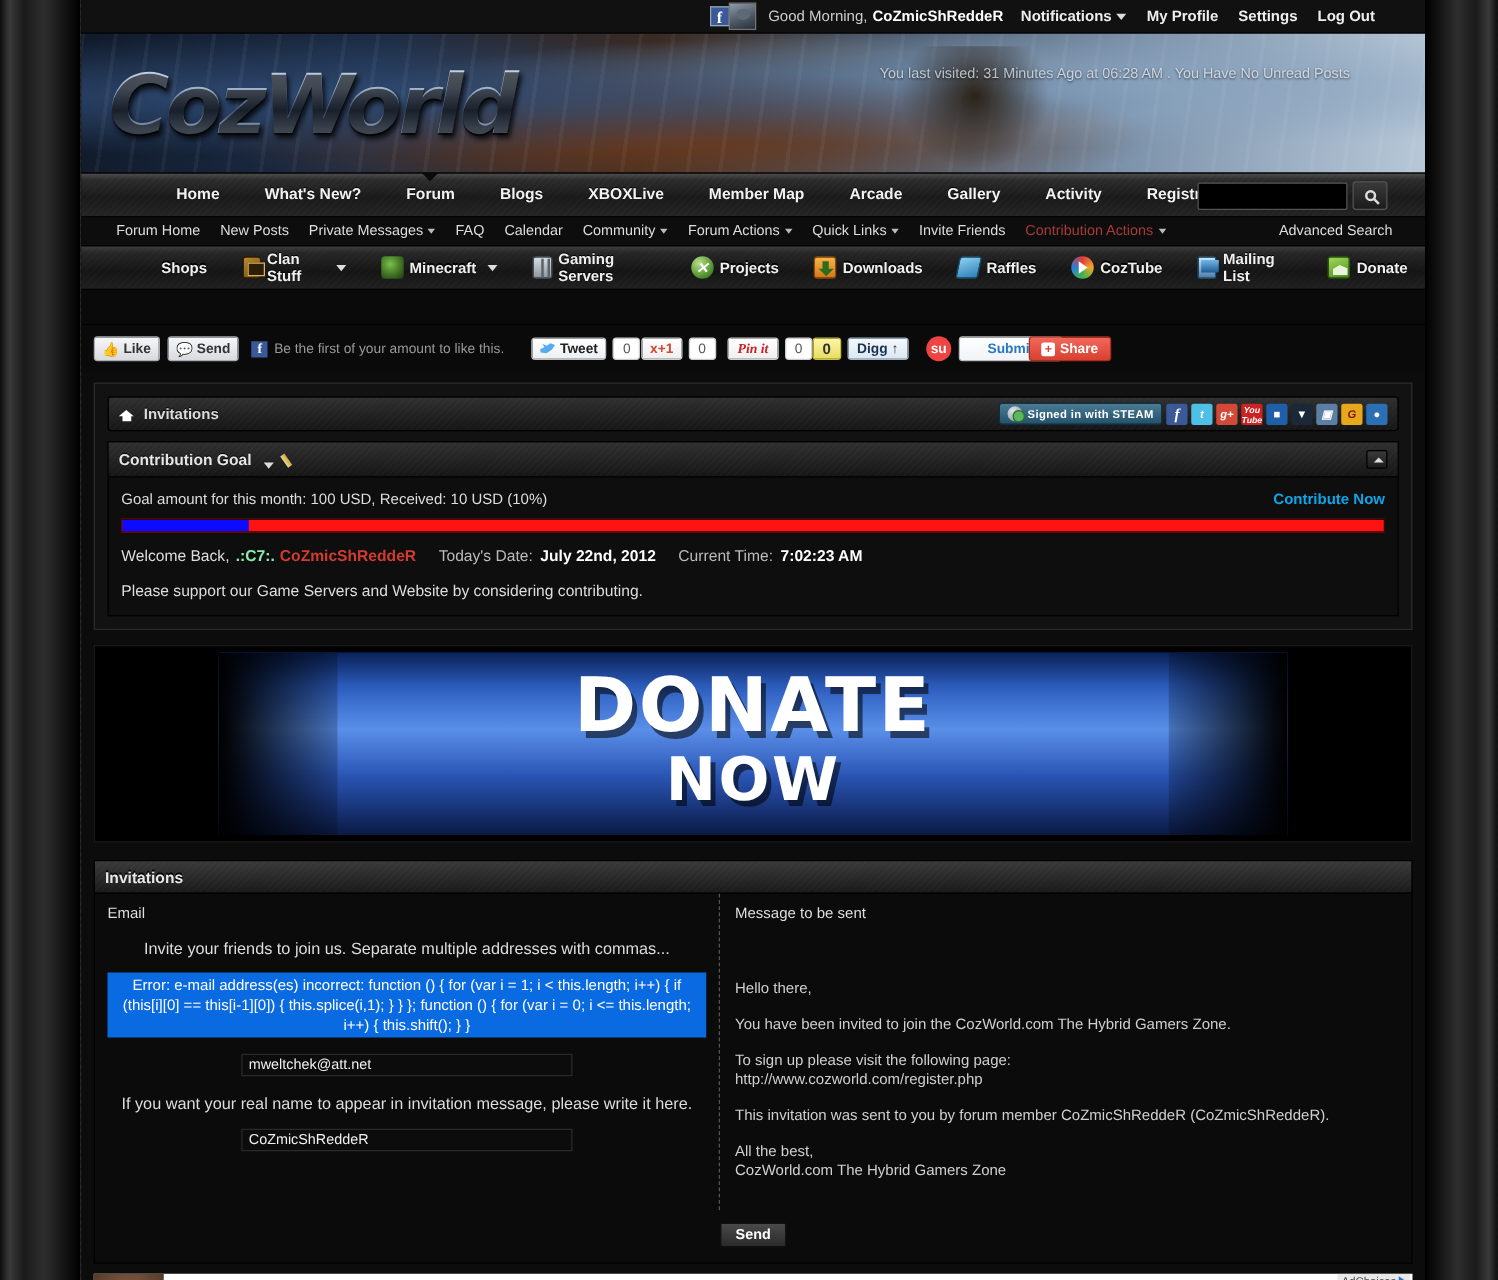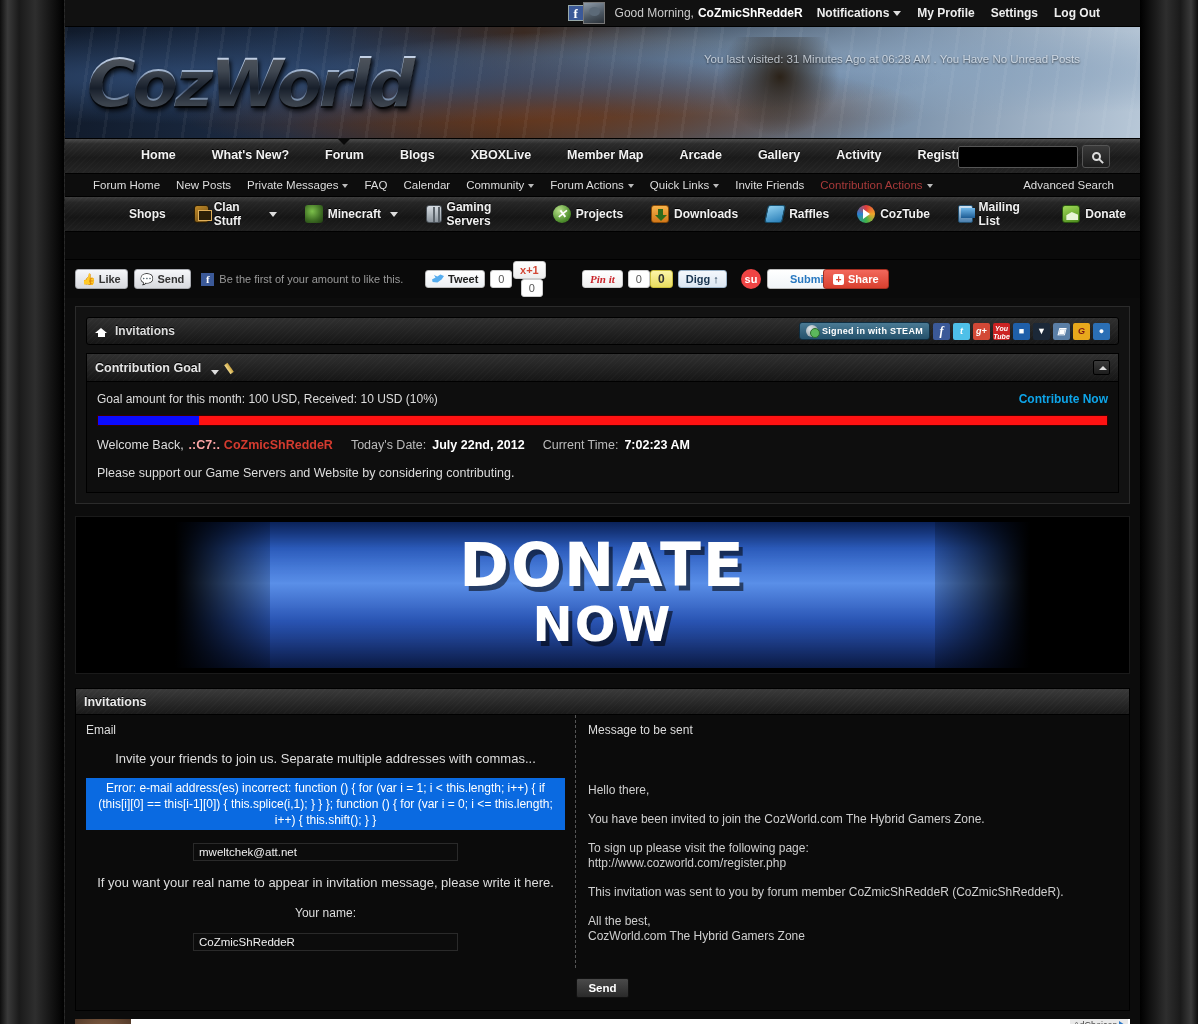--- a/index.html
+++ b/index.html
@@ -264,21 +264,21 @@
   .pencil::before{content:"";position:absolute;left:2px;top:2px;width:4px;height:11px;background:linear-gradient(90deg,#f2d98a,#c9a341);transform:rotate(-35deg);}
   .collapse{ width:17px;height:15px;background:linear-gradient(180deg,#3a3a3a,#1d1d1d);border:1px solid #000;
              border-radius:2px;position:relative;cursor:pointer;}
   .collapse::after{content:"";position:absolute;left:5px;top:5px;border-left:4px solid transparent;border-right:4px solid transparent;border-bottom:4px solid #ddd;}
   .panel-bd{ padding:10px 10px 12px 10px;}
   .goalrow{ display:flex; justify-content:space-between; align-items:center; font-size:12px; color:#ddd;}
   .contribnow{ color:#0ea5e9; font-size:12px; text-decoration:none;font-weight:bold;}
   .progress{ height:11px; margin-top:9px; background:#ff1212; border:1px solid #3a0000; position:relative; }
   .progress .fill{ height:100%; background:#0b0bff; }
   .welcome{ margin-top:12px; font-size:12.5px; color:#ddd; display:flex; gap:0; align-items:baseline; flex-wrap:wrap;}
-  .tag-c7{ color:#fca5a5; font-weight:bold; }
+  .tag-c7{ color:#86efac; font-weight:bold; }
   .tag-name{ color:#d43b2f; font-weight:bold; }
   .lbl-dim{ color:#bbb; margin-left:18px; }
   .val-b{ color:#fff; font-weight:bold; margin-left:6px;}
   .support{ margin-top:14px; font-size:12.5px; color:#ddd;}
 
   
   .donatewrap{
     margin:12px 10px 0 10px; height:158px; background:#000; border:1px solid #1a1a1a;
     display:flex; align-items:center; justify-content:center;
   }
@@ -461,21 +461,21 @@
     </div>
 
     <div class="cluster" style="left:360px;">
       <div class="tw">
           <i class="twbird"></i>
           <span>Tweet</span>
         </div>
       <div class="cnt">0</div>
     </div>
 
-    <div class="cluster" style="left:448px;flex-direction:column;">
+    <div class="cluster" style="left:448px;">
       <div class="gp">x<span>+1</span></div>
       <div class="cnt">0</div>
     </div>
 
     <div class="cluster" style="left:517px;">
       <div class="pin">Pin it</div>
       <div class="cnt">0</div>
     </div>
 
     <div class="cluster" style="left:585px;">
@@ -560,21 +560,20 @@
 
   <div class="invpanel">
     <div class="invhd">Invitations</div>
     <div class="invbody">
       <div class="invleft">
         <div class="fieldlabel">Email</div>
         <div class="hint">Invite your friends to join us. Separate multiple addresses with commas...</div>
         <div class="errbox">Error: e-mail address(es) incorrect: function () { for (var i = 1; i &lt; this.length; i++) { if (this[i][0] == this[i-1][0]) { this.splice(i,1); } } }; function () { for (var i = 0; i &lt;= this.length; i++) { this.shift(); } }</div>
         <input class="inp" type="text" value="mweltchek@att.net" style="">
         <div class="hint">If you want your real name to appear in invitation message, please write it here.</div>
-        <div class="namelbl">Your name:</div>
         <input class="inp" type="text" value="CoZmicShReddeR" style="">
       </div>
       <div class="invright">
         <div class="fieldlabel">Message to be sent</div>
         <div class="msgtext" id="msgbody">
             <p>Hello there,</p>
             <p>You have been invited to join the CozWorld.com The Hybrid Gamers Zone.</p>
             <p>To sign up please visit the following page:<br>http://www.cozworld.com/register.php</p>
             <p>This invitation was sent to you by forum member CoZmicShReddeR (CoZmicShReddeR).</p>
             <p>All the best,<br>CozWorld.com The Hybrid Gamers Zone</p>

